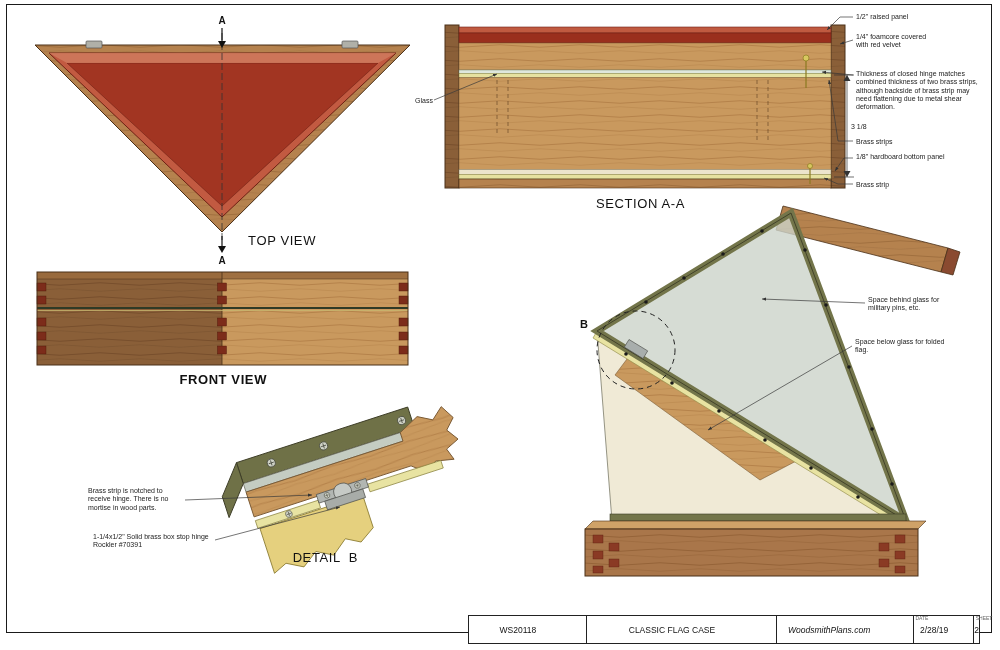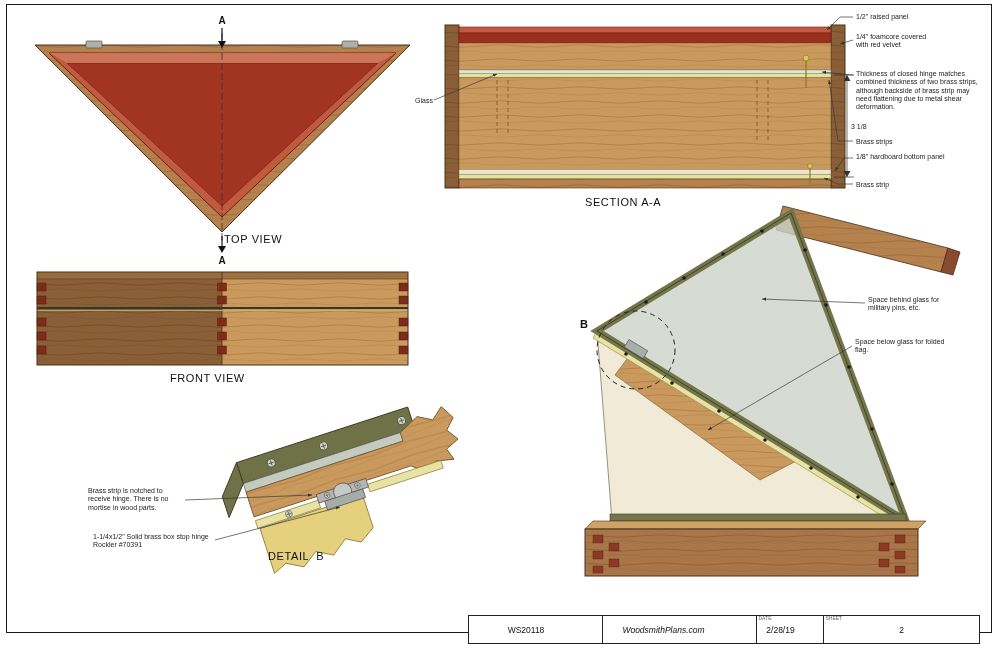--- a/index.html
+++ b/index.html
@@ -2,21 +2,21 @@
 <html><head>
 <meta charset="utf-8">
 <style>
   html,body{margin:0;padding:0;background:#ffffff;}
   #canvas{position:relative;width:1000px;height:650px;background:#ffffff;overflow:hidden;
           font-family:"Liberation Sans", sans-serif;}
   .frame{position:absolute;left:6px;top:4px;width:984px;height:627px;border:1.6px solid #1a1a1a;}
   svg{position:absolute;left:0;top:0;}
   .ann{position:absolute;font-size:7px;line-height:1.18;color:#222;}
   .ann.right{text-align:right;}
-  .cap{position:absolute;font-size:11px;letter-spacing:.6px;color:#111;text-align:left;white-space:pre;}
+  .cap{position:absolute;font-size:13px;letter-spacing:.6px;color:#111;text-align:right;white-space:pre;}
   .marker{position:absolute;font-size:10px;font-weight:bold;color:#111;text-align:center;}
   .titleblock{position:absolute;left:468px;top:615px;width:512px;height:29px;display:flex;
               border:1px solid #222;background:#fff;box-sizing:border-box;gap:19px;}
   .tb-cell{border-left:1px solid #222;display:flex;align-items:center;justify-content:center;
            font-size:8.5px;color:#111;position:relative;box-sizing:border-box;height:100%;}
   .tb-cell:first-child{border-left:none;}
   .tb-num{width:114px;} .tb-title{width:200px;} .tb-site{width:122px;font-style:italic;} .tb-date{width:48px;margin-left:13px;} .tb-sheet{width:26px;flex:1;}
   .tb-mini{position:absolute;top:0px;left:1.5px;font-size:5px;color:#666;line-height:5px;}
 </style>
 </head>
@@ -223,44 +223,45 @@
 
       <g stroke="#3a3a3a" stroke-width="0.7" fill="none">
         <polyline points="865,303 762,299" marker-end="url(#arr)"></polyline>
         <polyline points="852,346 708,430" marker-end="url(#arr)"></polyline>
       </g>
     </g>
   </svg>
 
   <div class="marker" style="left:215px;top:15px;width:14px;">A</div>
   <div class="marker" style="left:215px;top:255px;width:14px;">A</div>
-  <div class="cap" style="left:224px;top:233px;width:80px;">TOP VIEW</div>
+  <div class="cap" style="left:236px;top:233px;width:80px;">TOP VIEW</div>
 
   <div class="ann right" style="left:393px;top:97px;width:40px;">Glass</div>
   <div class="ann" style="left:856px;top:13px;width:130px;">1/2" raised panel</div>
   <div class="ann" style="left:856px;top:33px;width:72px;">1/4" foamcore covered with red velvet</div>
   <div class="ann" style="left:856px;top:70px;width:130px;">Thickness of closed hinge matches combined thickness of two brass strips, although backside of brass strip may need flattening due to metal shear deformation.</div>
   <div class="ann" style="left:851px;top:123px;width:30px;">3 1/8</div>
   <div class="ann" style="left:856px;top:138px;width:60px;">Brass strips</div>
   <div class="ann" style="left:856px;top:153px;width:92px;">1/8" hardboard bottom panel</div>
   <div class="ann" style="left:856px;top:181px;width:60px;">Brass strip</div>
   <div class="cap" style="left:585px;top:196px;width:100px;">SECTION A-A</div>
 
-  <div class="cap" style="left:170px;top:372px;width:90px;">FRONT VIEW</div>
+  <div class="cap" style="left:177px;top:372px;width:90px;font-weight:bold;">FRONT VIEW</div>
 
   <div class="ann" style="left:88px;top:487px;width:95px;">Brass strip is notched to receive hinge. There is no mortise in wood parts.</div>
   <div class="ann" style="left:93px;top:533px;width:120px;">1-1/4x1/2" Solid brass box stop hinge Rockler #70391</div>
   <div class="cap" style="left:268px;top:550px;width:90px;">DETAIL  B</div>
 
   <div class="marker" style="left:576px;top:318px;width:16px;font-size:11px;">B</div>
   <div class="ann" style="left:868px;top:296px;width:95px;">Space behind glass for military pins, etc.</div>
   <div class="ann" style="left:855px;top:338px;width:100px;">Space below glass for folded flag.</div>
 
   <div class="titleblock">
     <div class="tb-cell tb-num">WS20118</div>
+    <div class="tb-cell tb-title">CLASSIC FLAG CASE</div>
     <div class="tb-cell tb-site">WoodsmithPlans.com</div>
     <div class="tb-cell tb-date">
       <span class="tb-mini">DATE</span>
       <span>2/28/19</span>
     </div>
     <div class="tb-cell tb-sheet">
       <span class="tb-mini">SHEET</span>
       <span>2</span>
     </div>
   </div>

